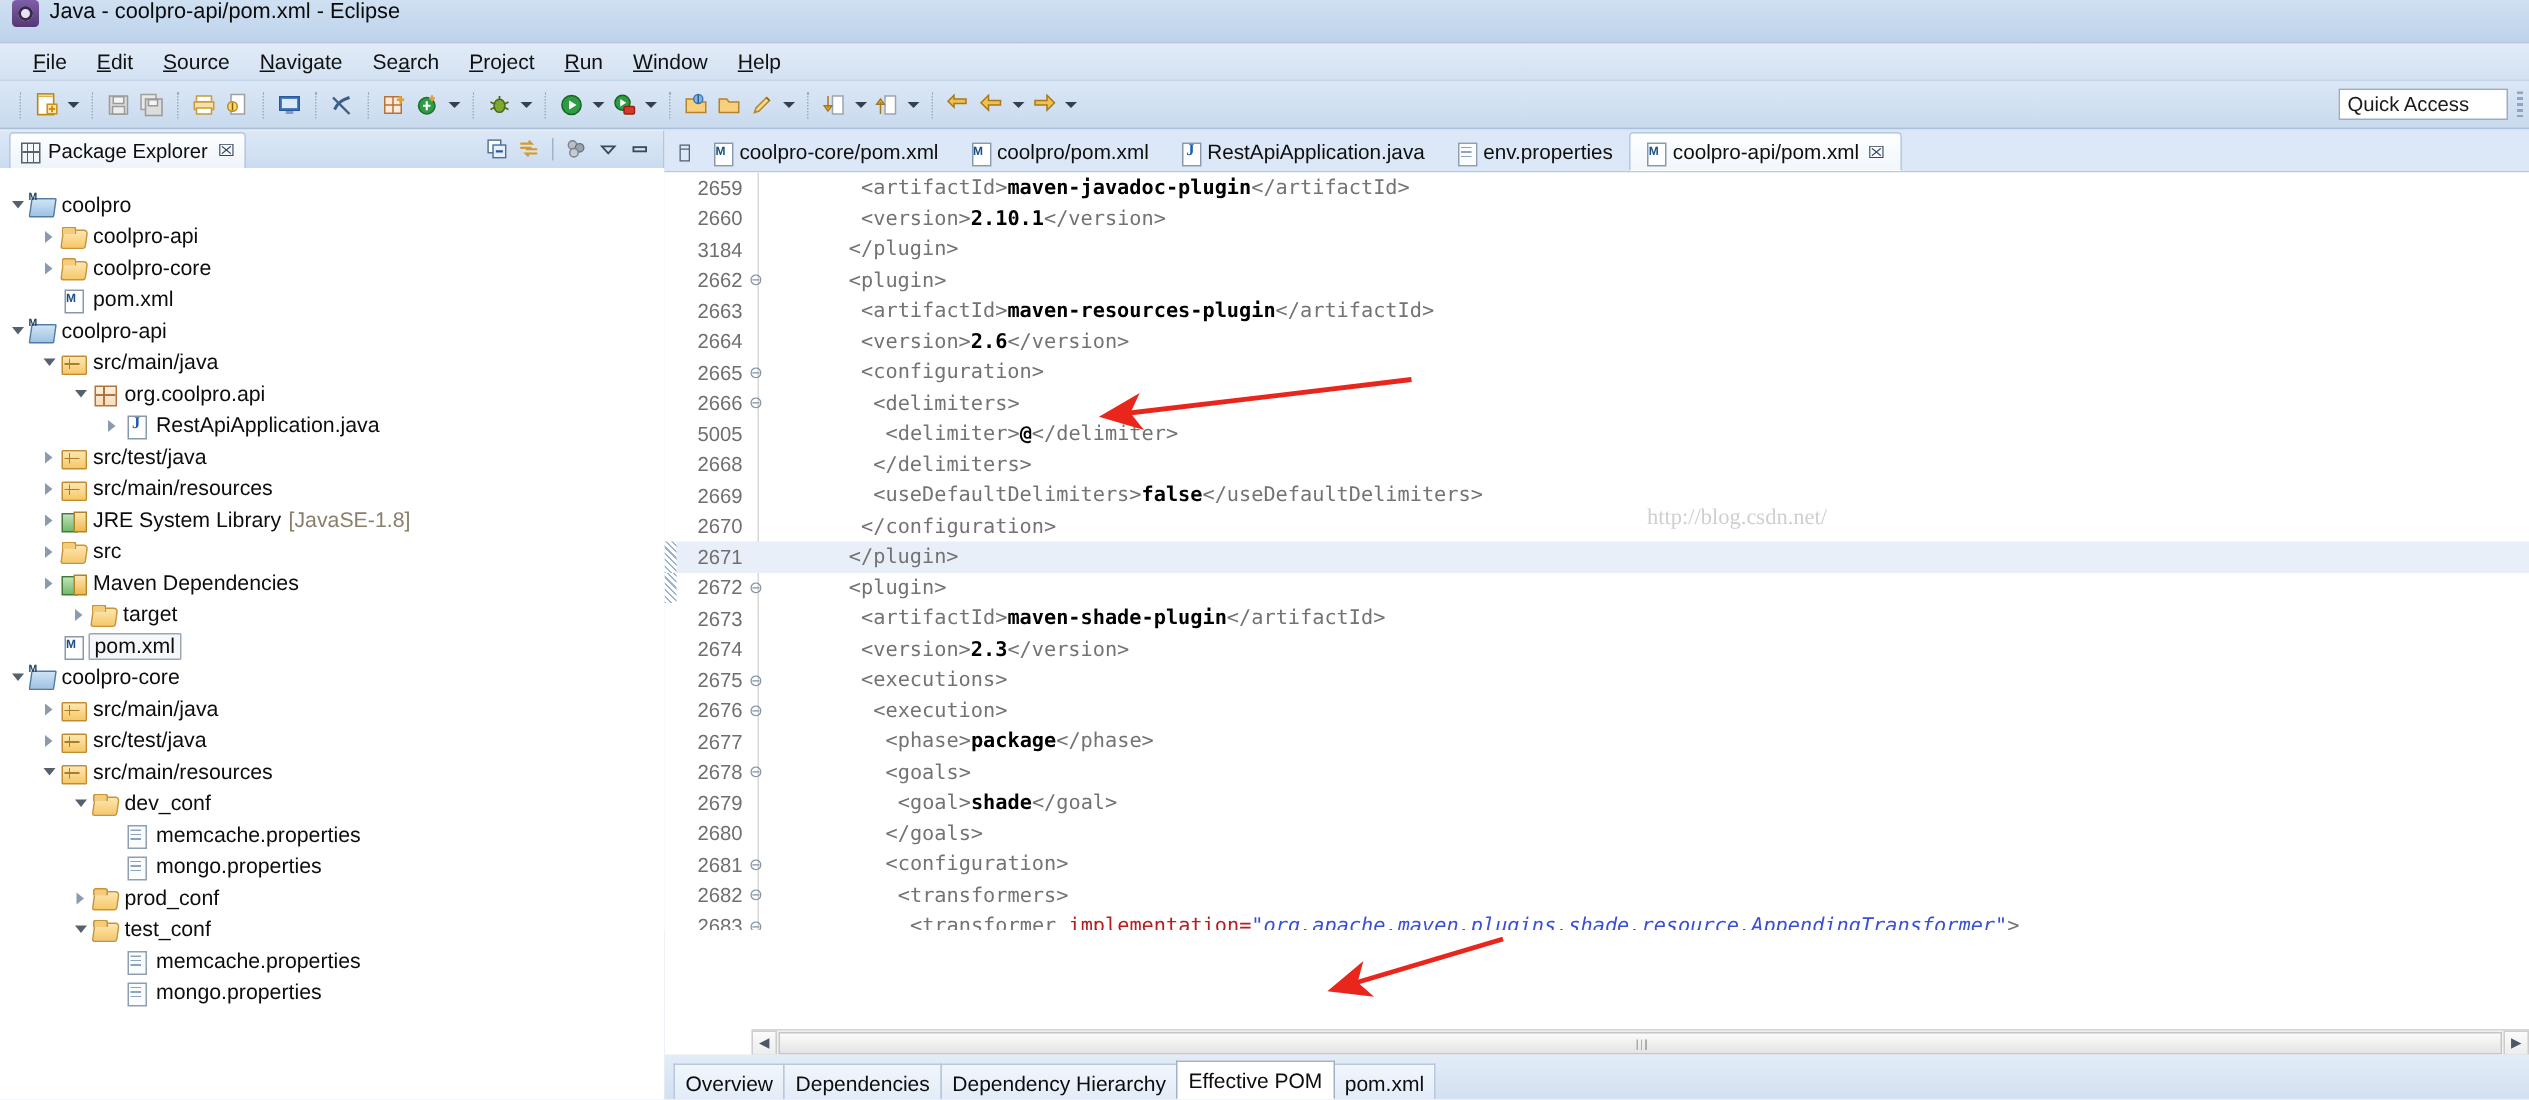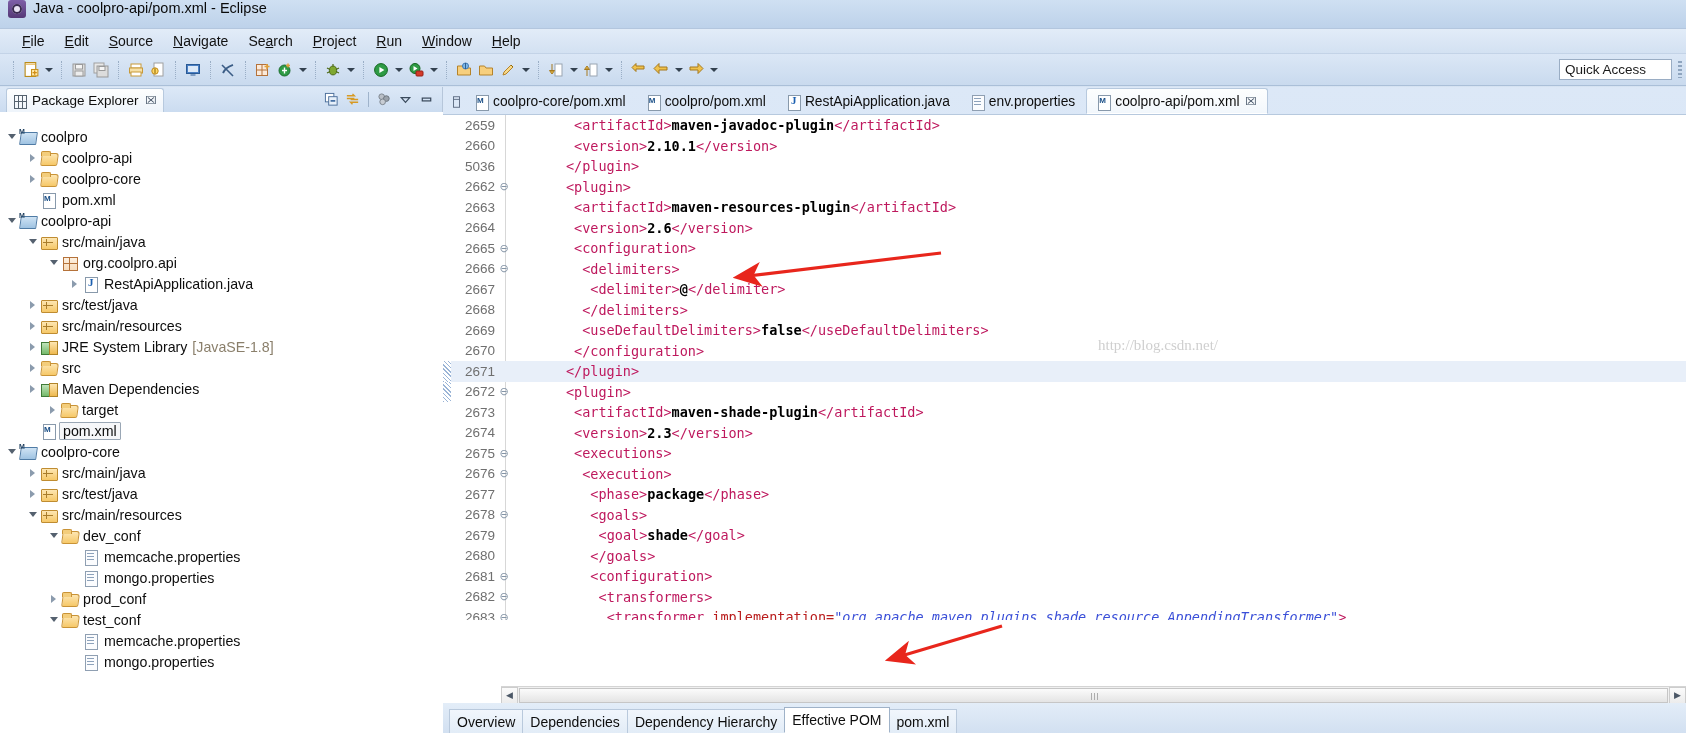--- a/index.html
+++ b/index.html
@@ -431,21 +431,21 @@
     flex: none;
     padding-right: 2px;
   }
   .fold {
     width: 14px; flex:none;
     color:#8494a6; font-size:11px;
     text-align:center;
     font-family:"Liberation Sans", sans-serif;
   }
   .ctext { padding-left: 6px; }
-  .tg  { color: #be185d; text-align: center; }            
+  .tg  { color: #737373; text-align: center; }            
   .txt { color: #000000; font-weight: bold; }  
   .att { color: #b91c1c; }            
   .val { color: #3a4fd8; font-style: italic; } 
 
   .curmark {
     position:absolute; left:0; top:0;
     width:8px; height:100%;
     background: repeating-linear-gradient(45deg, #9ab4d6 0 1px, #ffffff 1px 3px);
   }
 
@@ -932,27 +932,27 @@
             <span class="tab-x">☒</span>
           </div>
         </div>
 
       <div class="editor-body">
         <div class="code-wrap">
           <div class="gutter-bg"></div>
           <div id="code" style="position:relative;">
               <div class="codeline"><span class="ln">2659</span><span class="fold"></span><span class="ctext" style="padding-left: 63.05px;"><span class="tg">&lt;artifactId&gt;</span><span class="txt">maven-javadoc-plugin</span><span class="tg">&lt;/artifactId&gt;</span></span></div>
               <div class="codeline"><span class="ln">2660</span><span class="fold"></span><span class="ctext" style="padding-left: 63.05px;"><span class="tg">&lt;version&gt;</span><span class="txt">2.10.1</span><span class="tg">&lt;/version&gt;</span></span></div>
-              <div class="codeline"><span class="ln">5036</span><span class="fold"></span><span class="ctext" style="padding-left: 54.9px;"><span class="tg">&lt;/plugin&gt;</span></span></div>
+              <div class="codeline"><span class="ln">3184</span><span class="fold"></span><span class="ctext" style="padding-left: 54.9px;"><span class="tg">&lt;/plugin&gt;</span></span></div>
               <div class="codeline"><span class="ln">2662</span><span class="fold">⊖</span><span class="ctext" style="padding-left: 54.9px;"><span class="tg">&lt;plugin&gt;</span></span></div>
               <div class="codeline"><span class="ln">2663</span><span class="fold"></span><span class="ctext" style="padding-left: 63.05px;"><span class="tg">&lt;artifactId&gt;</span><span class="txt">maven-resources-plugin</span><span class="tg">&lt;/artifactId&gt;</span></span></div>
               <div class="codeline"><span class="ln">2664</span><span class="fold"></span><span class="ctext" style="padding-left: 63.05px;"><span class="tg">&lt;version&gt;</span><span class="txt">2.6</span><span class="tg">&lt;/version&gt;</span></span></div>
               <div class="codeline"><span class="ln">2665</span><span class="fold">⊖</span><span class="ctext" style="padding-left: 63.05px;"><span class="tg">&lt;configuration&gt;</span></span></div>
               <div class="codeline"><span class="ln">2666</span><span class="fold">⊖</span><span class="ctext" style="padding-left: 71.2px;"><span class="tg">&lt;delimiters&gt;</span></span></div>
-              <div class="codeline"><span class="ln">2667</span><span class="fold"></span><span class="ctext" style="padding-left: 79.35px;"><span class="tg">&lt;delimiter&gt;</span><span class="txt">@</span><span class="tg">&lt;/delimiter&gt;</span></span></div>
+              <div class="codeline"><span class="ln">5005</span><span class="fold"></span><span class="ctext" style="padding-left: 79.35px;"><span class="tg">&lt;delimiter&gt;</span><span class="txt">@</span><span class="tg">&lt;/delimiter&gt;</span></span></div>
               <div class="codeline"><span class="ln">2668</span><span class="fold"></span><span class="ctext" style="padding-left: 71.2px;"><span class="tg">&lt;/delimiters&gt;</span></span></div>
               <div class="codeline"><span class="ln">2669</span><span class="fold"></span><span class="ctext" style="padding-left: 71.2px;"><span class="tg">&lt;useDefaultDelimiters&gt;</span><span class="txt">false</span><span class="tg">&lt;/useDefaultDelimiters&gt;</span></span></div>
               <div class="codeline"><span class="ln">2670</span><span class="fold"></span><span class="ctext" style="padding-left: 63.05px;"><span class="tg">&lt;/configuration&gt;</span></span></div>
               <div class="codeline hl"><span class="curmark"></span><span class="ln">2671</span><span class="fold"></span><span class="ctext" style="padding-left: 54.9px;"><span class="tg">&lt;/plugin&gt;</span></span></div>
               <div class="codeline"><span class="curmark"></span><span class="ln">2672</span><span class="fold">⊖</span><span class="ctext" style="padding-left: 54.9px;"><span class="tg">&lt;plugin&gt;</span></span></div>
               <div class="codeline"><span class="ln">2673</span><span class="fold"></span><span class="ctext" style="padding-left: 63.05px;"><span class="tg">&lt;artifactId&gt;</span><span class="txt">maven-shade-plugin</span><span class="tg">&lt;/artifactId&gt;</span></span></div>
               <div class="codeline"><span class="ln">2674</span><span class="fold"></span><span class="ctext" style="padding-left: 63.05px;"><span class="tg">&lt;version&gt;</span><span class="txt">2.3</span><span class="tg">&lt;/version&gt;</span></span></div>
               <div class="codeline"><span class="ln">2675</span><span class="fold">⊖</span><span class="ctext" style="padding-left: 63.05px;"><span class="tg">&lt;executions&gt;</span></span></div>
               <div class="codeline"><span class="ln">2676</span><span class="fold">⊖</span><span class="ctext" style="padding-left: 71.2px;"><span class="tg">&lt;execution&gt;</span></span></div>
               <div class="codeline"><span class="ln">2677</span><span class="fold"></span><span class="ctext" style="padding-left: 79.35px;"><span class="tg">&lt;phase&gt;</span><span class="txt">package</span><span class="tg">&lt;/phase&gt;</span></span></div>

